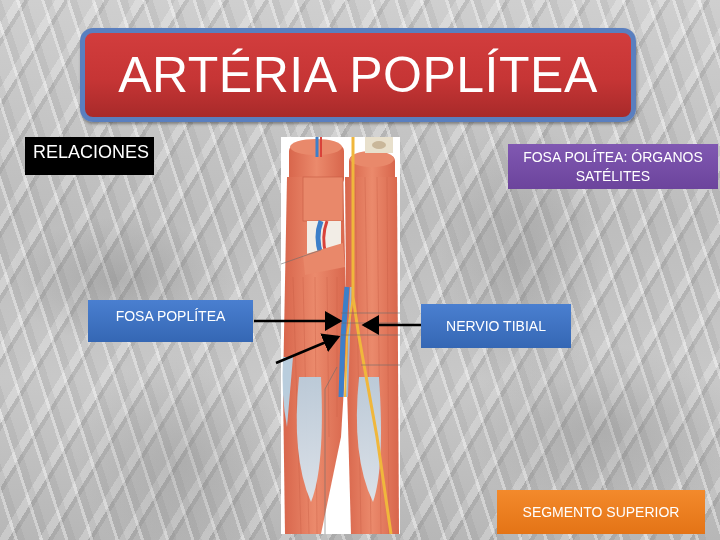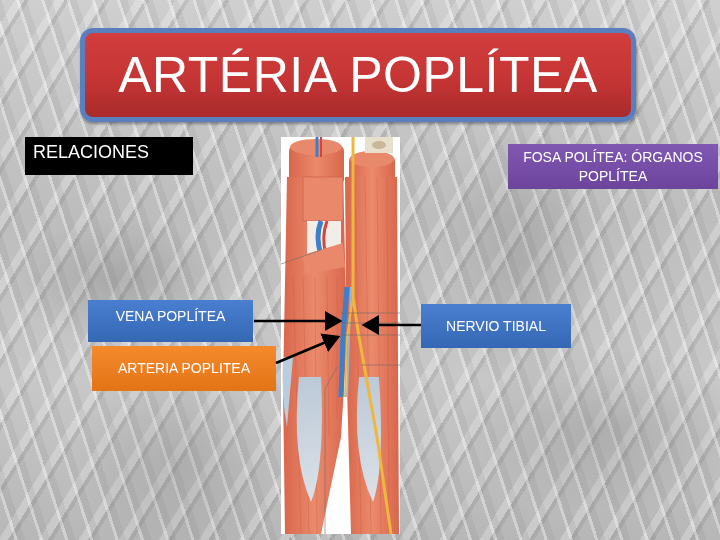--- a/index.html
+++ b/index.html
@@ -36,21 +36,21 @@
 
     .label {
       position: absolute;
       display: flex; align-items: center; justify-content: center;
       text-align: center;
       color: #ffffff;
       font-size: 14px;
       line-height: 1.35;
     }
     .relaciones {
-      left: 25px; top: 137px; width: 168px; height: 38px;
+      left: 25px; top: 137px; width: 129px; height: 38px;
       background: #000000;
       font-size: 18px;
       justify-content: flex-start; padding-left: 8px;
       padding-bottom: 8px;
     }
     .fosa {
       left: 508px; top: 144px; width: 210px; height: 45px;
       background: linear-gradient(180deg, #8058b2 0%, #6c449c 100%);
       font-size: 14px;
     }
@@ -90,21 +90,21 @@
 
   <div class="title-box">
     <span class="title-text">ARTÉRIA POPLÍTEA</span>
   </div>
 
   <div class="label relaciones">
     <span>RELACIONES</span>
   </div>
 
   <div class="label fosa">
-    <span style="max-width:200px;display:block;">FOSA POLÍTEA: ÓRGANOS POPLÍTEA</span>
+    <span style="max-width:200px;display:block;">FOSA POLÍTEA: ÓRGANOS SATÉLITES</span>
   </div>
 
   <div class="anatomy">
     <svg width="119" height="397" viewBox="0 0 119 397" xmlns="http://www.w3.org/2000/svg">
       <defs>
         <linearGradient id="musc" x1="0" x2="1" y1="0" y2="0">
           <stop offset="0" stop-color="#d8664c"></stop>
           <stop offset="0.5" stop-color="#eb8a6c"></stop>
           <stop offset="1" stop-color="#d8664c"></stop>
         </linearGradient>
@@ -161,31 +161,31 @@
         <line x1="60" y1="186" x2="119" y2="186"></line>
         <line x1="60" y1="198" x2="119" y2="198"></line>
         <line x1="80" y1="228" x2="119" y2="228"></line>
         <line x1="44" y1="252" x2="56" y2="230"></line>
         <line x1="44" y1="252" x2="44" y2="397"></line>
       </g>
     </svg>
   </div>
 
   <div class="label vena">
-    <span>VENA POPLÍTEA</span>
+    <span>FOSA POPLÍTEA</span>
   </div>
 
-  <div class="label arteria">
-    <span>ARTERIA POPLITEA</span>
-  </div>
 
   <div class="label nervio">
     <span>NERVIO TIBIAL</span>
   </div>
 
+  <div class="label segmento">
+    <span>SEGMENTO SUPERIOR</span>
+  </div>
 
   <svg class="arrows" width="720" height="540" viewBox="0 0 720 540" xmlns="http://www.w3.org/2000/svg">
     <defs>
       <marker id="ah" markerWidth="8" markerHeight="8" refX="6" refY="4" orient="auto" markerUnits="strokeWidth">
         <path d="M0,0 L7,4 L0,8 Z" fill="#000"></path>
       </marker>
     </defs>
     <line x1="254" y1="321" x2="340" y2="321" stroke="#000" stroke-width="2.5" marker-end="url(#ah)"></line>
     <line x1="421" y1="325" x2="364" y2="325" stroke="#000" stroke-width="2.5" marker-end="url(#ah)"></line>
     <line x1="276" y1="363" x2="338" y2="337" stroke="#000" stroke-width="2.5" marker-end="url(#ah)"></line>

